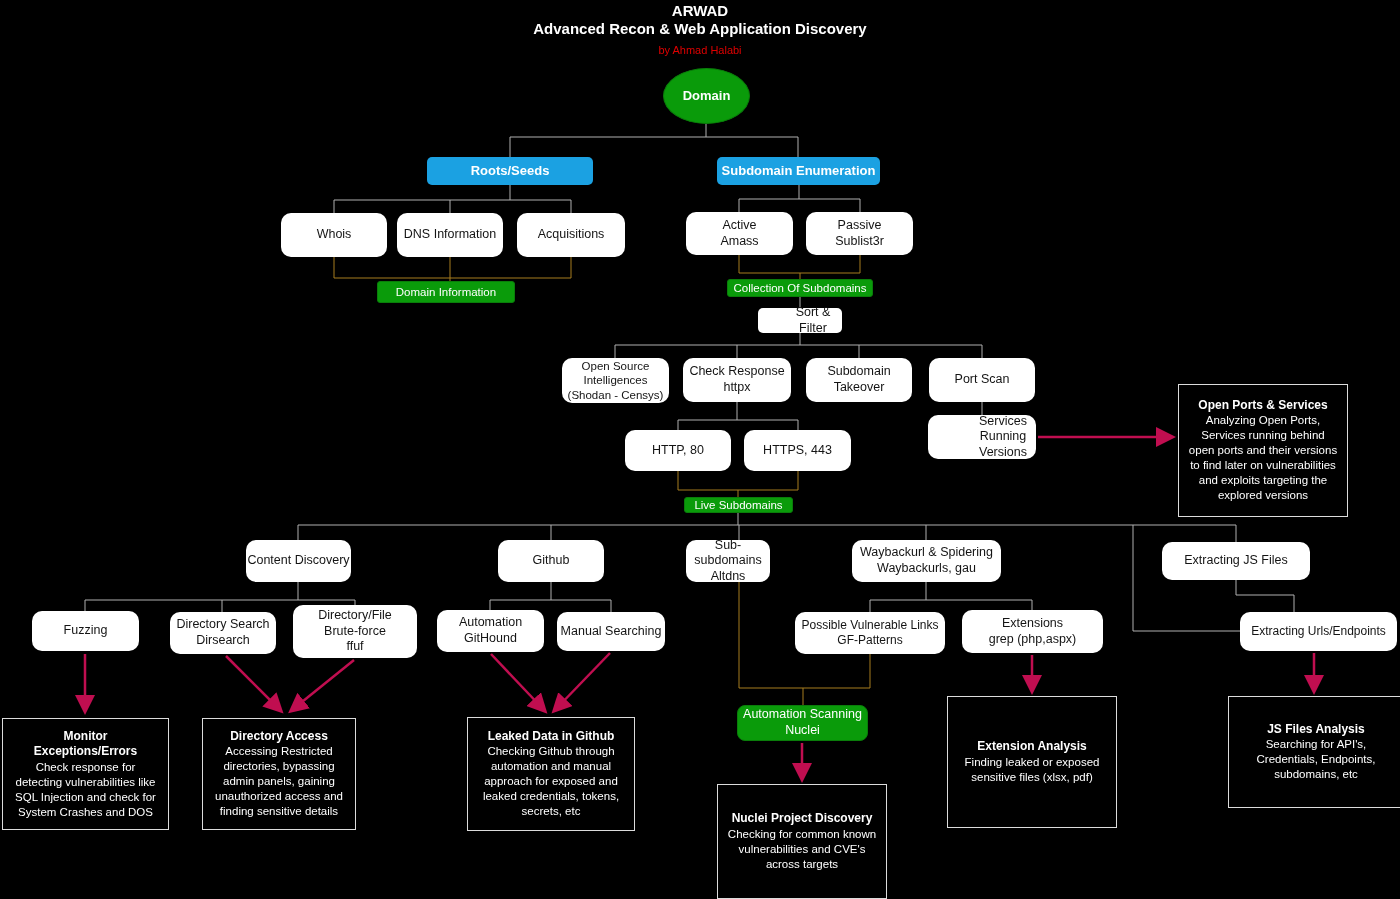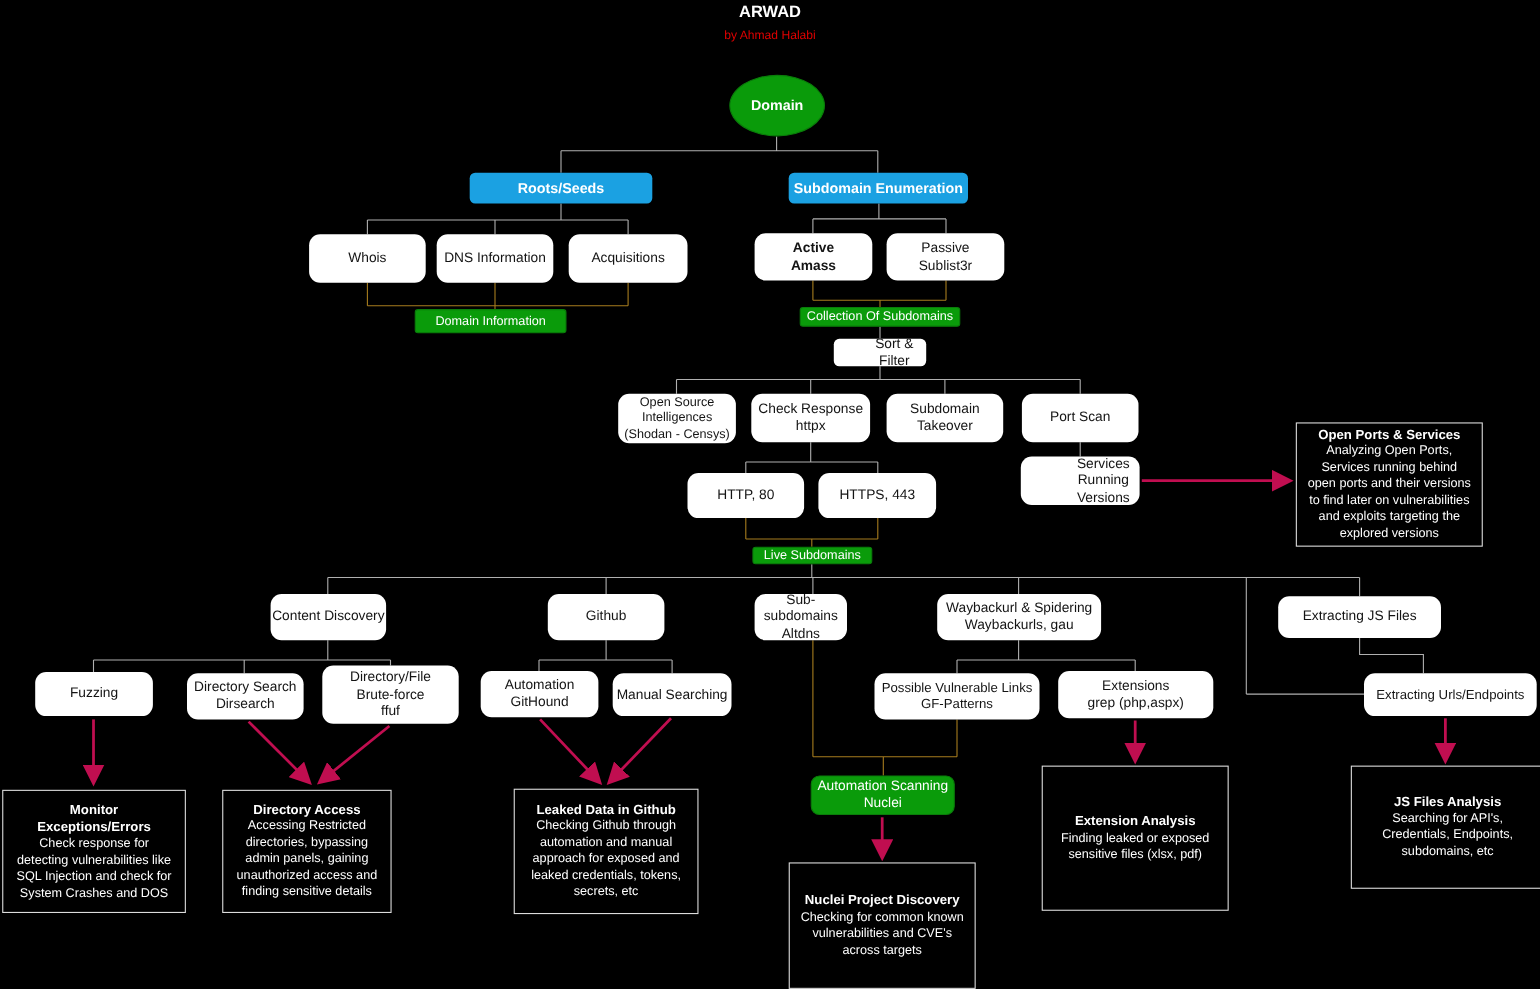--- a/index.html
+++ b/index.html
@@ -69,32 +69,33 @@
     <path class="crimson" marker-end="url(#arrow)" d="M491,654 L544,710"></path>
     <path class="crimson" marker-end="url(#arrow)" d="M610,653 L555,710"></path>
     <path class="crimson" marker-end="url(#arrow)" d="M1032,655 L1032,690"></path>
     <path class="crimson" marker-end="url(#arrow)" d="M1314,653 L1314,690"></path>
     <path class="crimson" marker-end="url(#arrow)" d="M802,743 L802,778"></path>
     <path class="crimson" marker-end="url(#arrow)" d="M1038,437 L1171,437"></path>
   </svg>
 
   <div id="header">
     <div id="hdr-title">ARWAD</div>
+    <div id="hdr-sub">Advanced Recon &amp; Web Application Discovery</div>
     <div id="hdr-by">by Ahmad Halabi</div>
   </div>
 
   <div class="node node-green ellipse" style="left:663px;top:68px;width:87px;height:56px;">Domain</div>
 
   <div class="node node-blue" style="left:427px;top:157px;width:166px;height:28px;">Roots/Seeds</div>
   <div class="node node-blue" style="left:717px;top:157px;width:163px;height:28px;">Subdomain Enumeration</div>
 
   <div class="node node-white" style="left:281px;top:213px;width:106px;height:44px;">Whois</div>
   <div class="node node-white" style="left:397px;top:213px;width:106px;height:44px;">DNS Information</div>
   <div class="node node-white" style="left:517px;top:213px;width:108px;height:44px;">Acquisitions</div>
-  <div class="node node-white" style="left:686px;top:212px;width:107px;height:43px;font-weight:bold;">Active
+  <div class="node node-white" style="left:686px;top:212px;width:107px;height:43px;">Active
 Amass</div>
   <div class="node node-white" style="left:806px;top:212px;width:107px;height:43px;">Passive
 Sublist3r</div>
 
   <div class="node node-green green-label" style="left:377px;top:281px;width:138px;height:22px;">Domain Information</div>
   <div class="node node-green green-label" style="left:727px;top:279px;width:146px;height:18px;">Collection Of Subdomains</div>
 
   <div class="node node-white" style="left:758px;top:308px;width:84px;height:25px;border-radius:5px;padding-left:26px;">Sort &amp; Filter</div>
 
   <div class="node node-white" style="left:562px;top:358px;width:107px;height:45px;font-size:11.5px;">Open Source
@@ -104,21 +105,21 @@
 httpx</div>
   <div class="node node-white" style="left:806px;top:358px;width:106px;height:44px;">Subdomain
 Takeover</div>
   <div class="node node-white" style="left:929px;top:358px;width:106px;height:44px;">Port Scan</div>
 
   <div class="node node-white" style="left:625px;top:430px;width:106px;height:41px;">HTTP, 80</div>
   <div class="node node-white" style="left:744px;top:430px;width:107px;height:41px;">HTTPS, 443</div>
   <div class="node node-white" style="left:928px;top:415px;width:108px;height:44px;padding-left:42px;">Services Running
 Versions</div>
 
-  <div class="info-box" style="left:1178px;top:384px;width:170px;height:113px;">
+  <div class="info-box" style="left:1178px;top:384px;width:170px;height:133px;">
     <div class="info-title">Open Ports &amp; Services</div>
     <div class="info-body">Analyzing Open Ports, Services running behind open ports and their versions to find later on vulnerabilities and exploits targeting the explored versions</div>
   </div>
 
   <div class="node node-green green-label" style="left:684px;top:497px;width:109px;height:16px;">Live Subdomains</div>
 
   <div class="node node-white" style="left:246px;top:540px;width:105px;height:42px;">Content Discovery</div>
   <div class="node node-white" style="left:498px;top:540px;width:106px;height:42px;">Github</div>
   <div class="node node-white" style="left:686px;top:540px;width:84px;height:42px;">Sub-subdomains
 Altdns</div>

